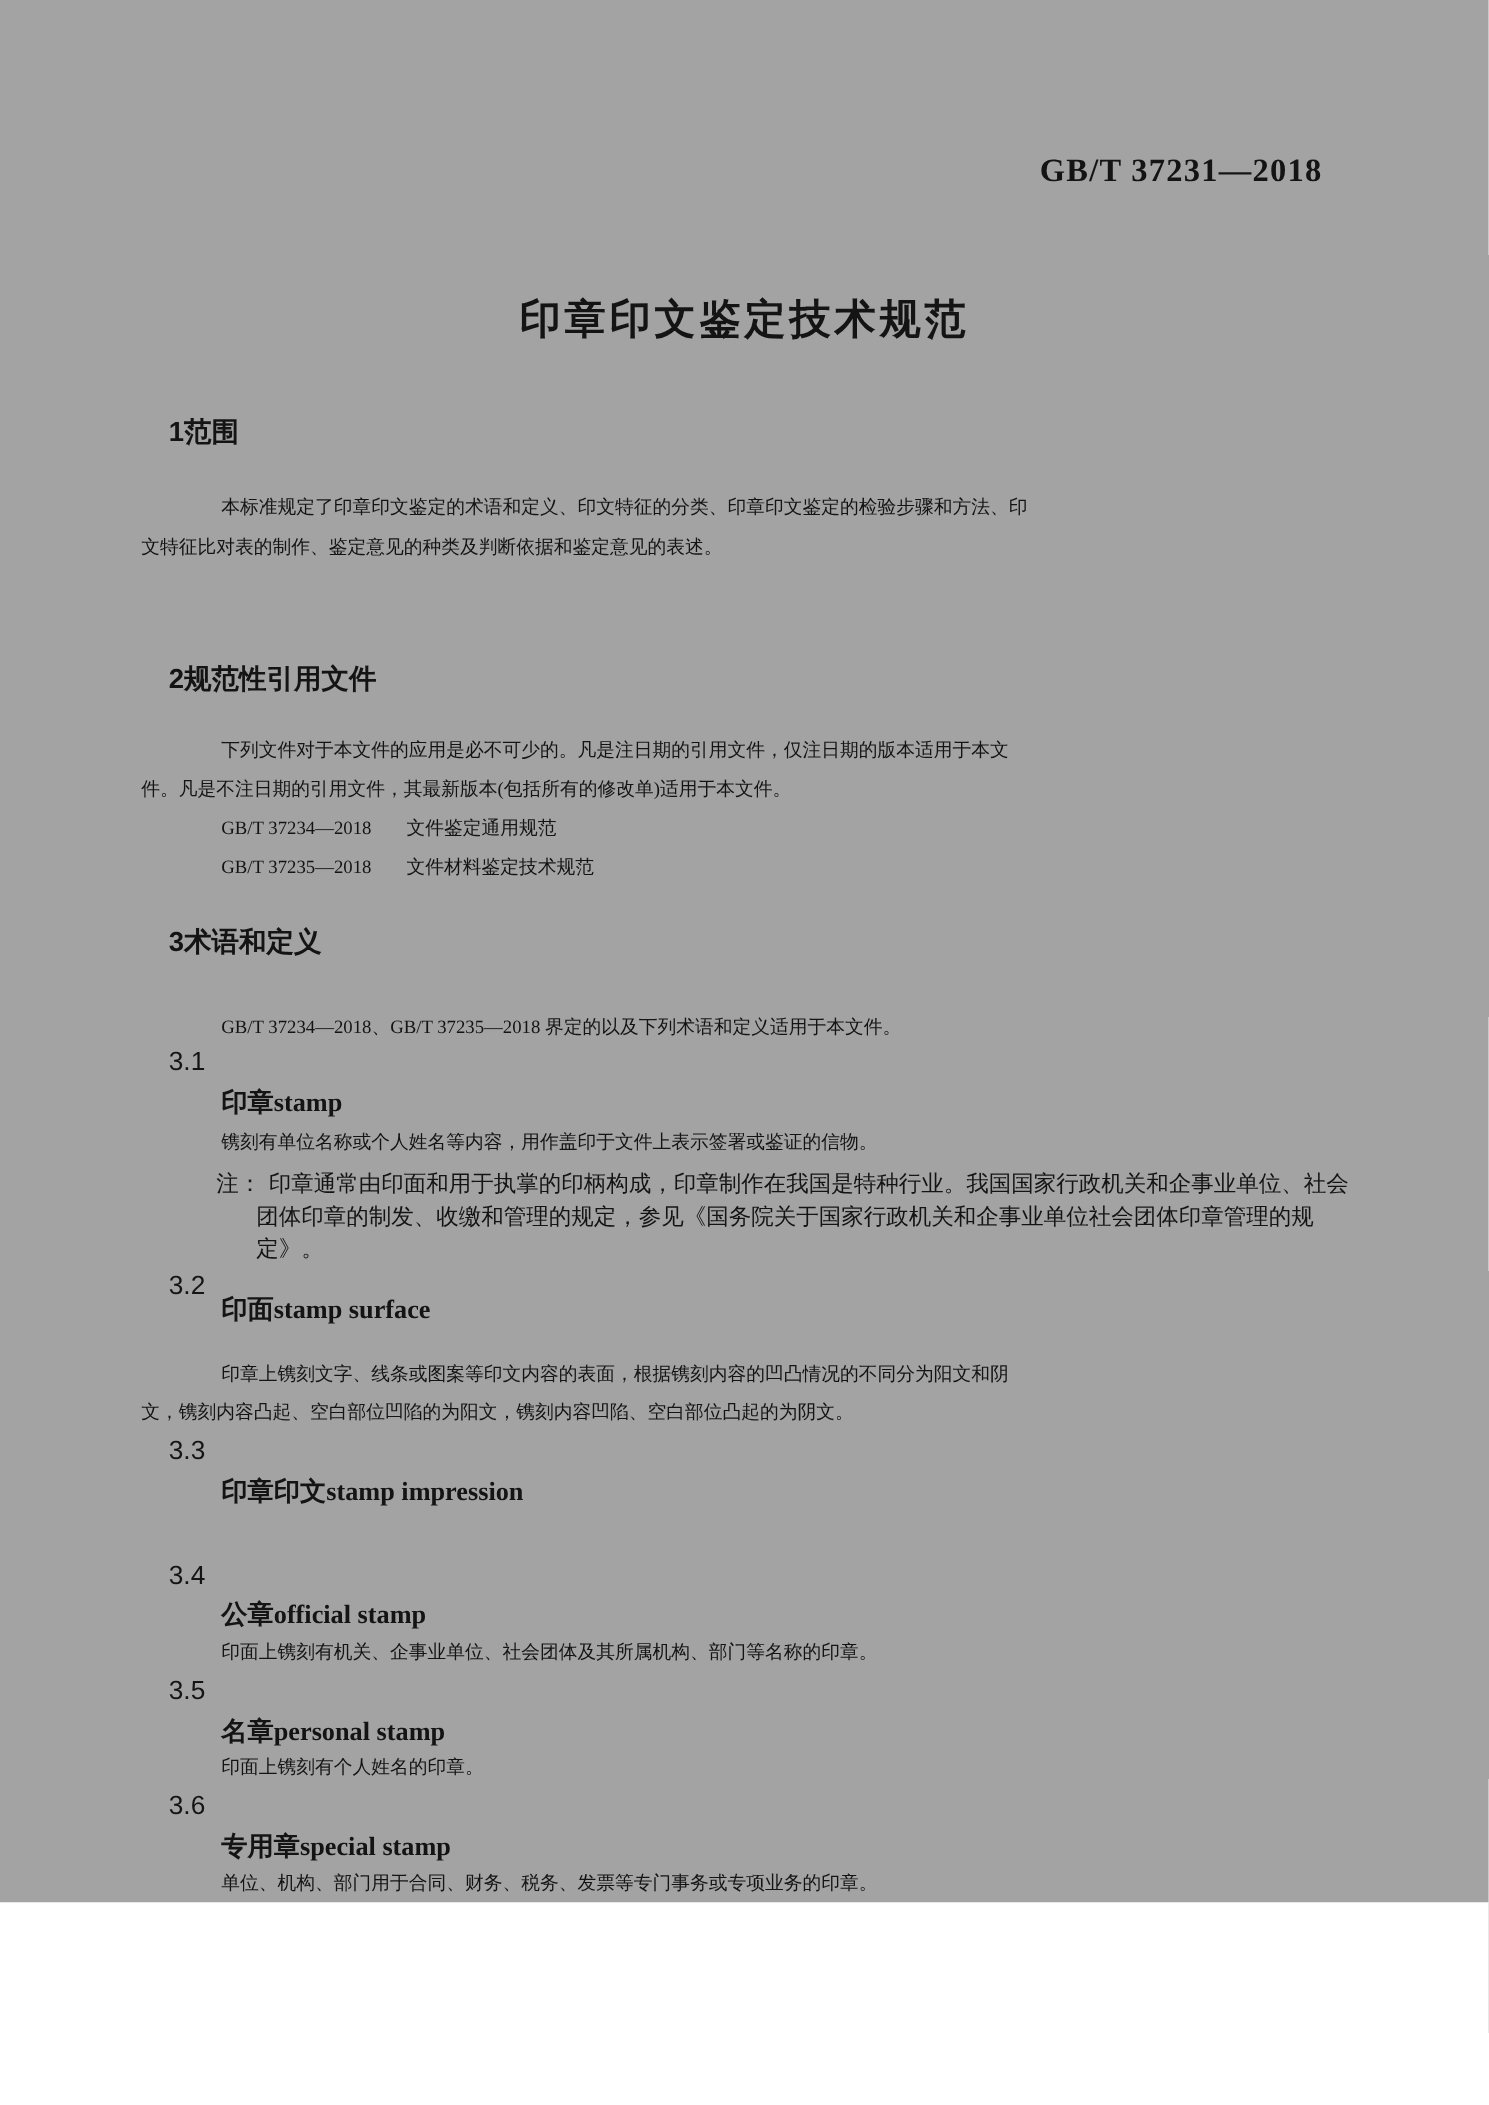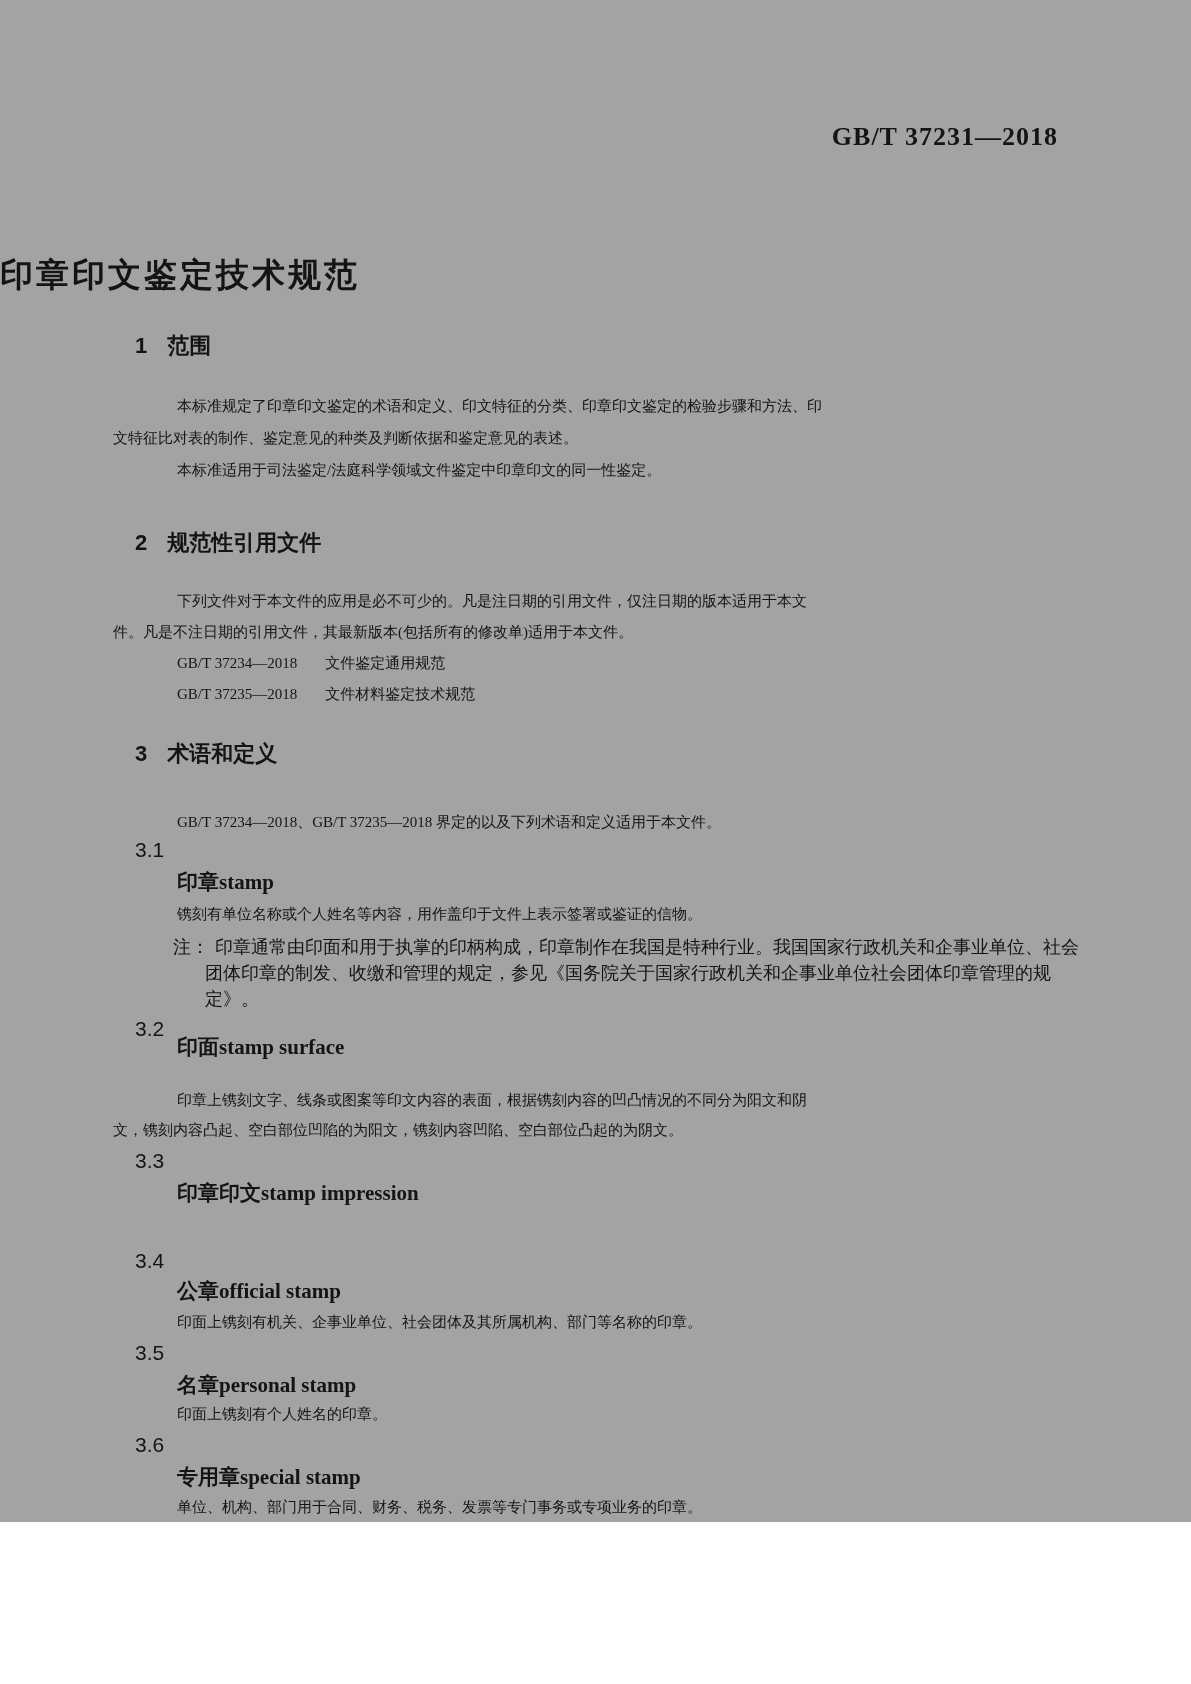--- a/index.html
+++ b/index.html
@@ -14,31 +14,30 @@
   .abs{position:absolute;white-space:nowrap;}
   
   .doccode{
     top:120px;right:133px;
     font-size:26px;line-height:34px;font-weight:bold;
     font-family:"Liberation Serif","DejaVu Serif",serif;
     letter-spacing:1px;
   }
   
   .doctitle{
-    top:233px;left:0;width:100%;
+    top:233px;left:0;width:100%;text-align:center;
     font-size:33px;line-height:44px;font-weight:bold;
     letter-spacing:3px;
     font-family:"Liberation Sans","DejaVu Sans",sans-serif;
     white-space:nowrap;
-    margin-top:20px;
   }
   
   .h{left:135px;font-size:22px;line-height:30px;font-weight:bold;
      font-family:"Liberation Sans","DejaVu Sans",sans-serif;}
-  .h .ht{margin-left:20px;}
+  .h .ht{}
   
   .tn{left:135px;font-size:21px;line-height:30px;
       font-family:"Liberation Sans","DejaVu Sans",sans-serif;}
   
   .bl{font-size:15px;line-height:30px;}
   .ind{left:177px;}
   .cont{left:113px;}
   
   .ref .rtitle{margin-left:28px;text-align:center;}
   
@@ -60,21 +59,20 @@
 
   <div class="abs doccode">GB/T 37231—2018</div>
 
   <div class="abs doctitle">印章印文鉴定技术规范</div>
 
   <div class="abs h" style="top:331px">
     <span class="hn">1</span><span class="ht">范围</span>
   </div>
   <div class="abs bl ind" style="top:391px">本标准规定了印章印文鉴定的术语和定义、印文特征的分类、印章印文鉴定的检验步骤和方法、印</div>
   <div class="abs bl cont" style="top:423px">文特征比对表的制作、鉴定意见的种类及判断依据和鉴定意见的表述。</div>
-  <div class="abs bl ind" style="top:455px">本标准适用于司法鉴定/法庭科学领域文件鉴定中印章印文的同一性鉴定。</div>
 
   <div class="abs h" style="top:528px">
     <span class="hn">2</span><span class="ht">规范性引用文件</span>
   </div>
   <div class="abs bl ind" style="top:586px">下列文件对于本文件的应用是必不可少的。凡是注日期的引用文件，仅注日期的版本适用于本文</div>
   <div class="abs bl cont" style="top:617px">件。凡是不注日期的引用文件，其最新版本(包括所有的修改单)适用于本文件。</div>
   <div class="abs bl ind ref" style="top:648px">
     <span class="rcode">GB/T 37234—2018</span><span class="rtitle">文件鉴定通用规范</span>
   </div>
   <div class="abs bl ind ref" style="top:679px">

